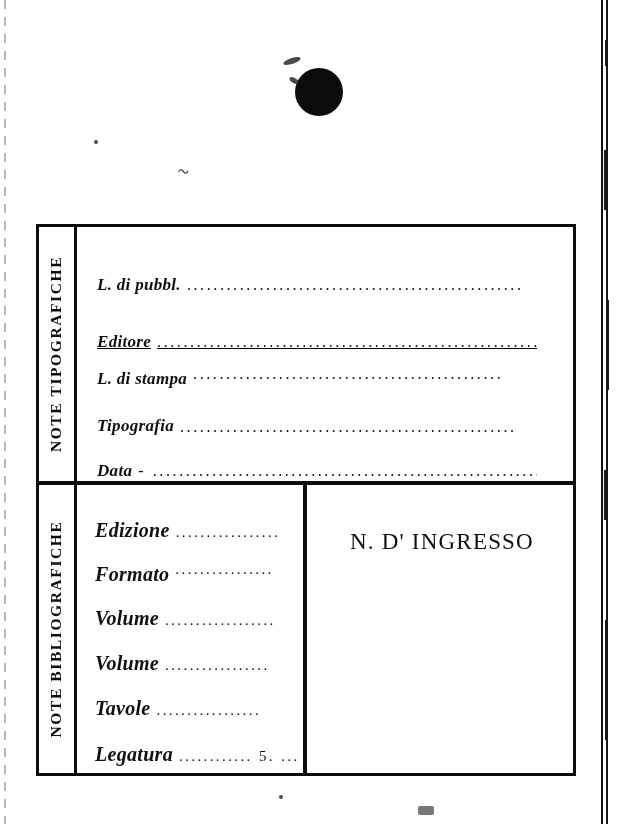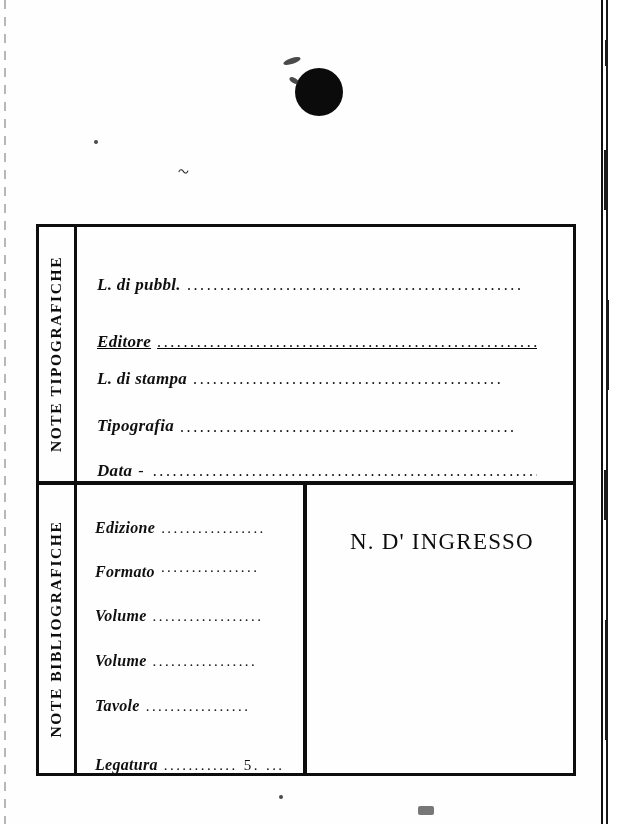--- a/index.html
+++ b/index.html
@@ -164,21 +164,21 @@
     letter-spacing: 2.6px;
     overflow: hidden;
     white-space: nowrap;
     margin-left: 6px;
   }
 
   
   .block-top .row { width: 440px; }
   .block-top .r1 { top: 38px; }
   .block-top .r2 { top: 95px; text-decoration: underline; }
-  .block-top .r3 { top: 132px; }
+  .block-top .r3 { top: 132px; align-items: center; }
   .block-top .r4 { top: 179px; align-items: flex-end; }
   .block-top .r5 { top: 224px; }
 
   
   .bib-left {
     position: absolute;
     left: 38px;
     top: 0;
     width: 230px;
     height: 288px;
@@ -191,22 +191,22 @@
     top: 0;
     right: 0;
     height: 236px;
   }
   .bib-left .row { width: 210px; left: 18px; }
   .bib-left .b1 { top: 24px; }
   .bib-left .b2 { top: 68px; align-items: center; }
   .bib-left .b3 { top: 112px; }
   .bib-left .b4 { top: 157px; }
   .bib-left .b5 { top: 202px; text-align: right; }
-  .bib-left .b6 { top: 261px; }
-  .bib-left .row .lbl { font-size: 16px; }
+  .bib-left .b6 { top: 248px; }
+  .bib-left .row .lbl { font-size: 20px; }
   .bib-left .row .dots { font-size: 15px; letter-spacing: 2.4px; }
 
   .ingresso {
     position: absolute;
     left: 0;
     top: 44px;
     width: 100%;
     text-align: center;
     font-family: "Liberation Serif", serif;
     font-size: 23px;

